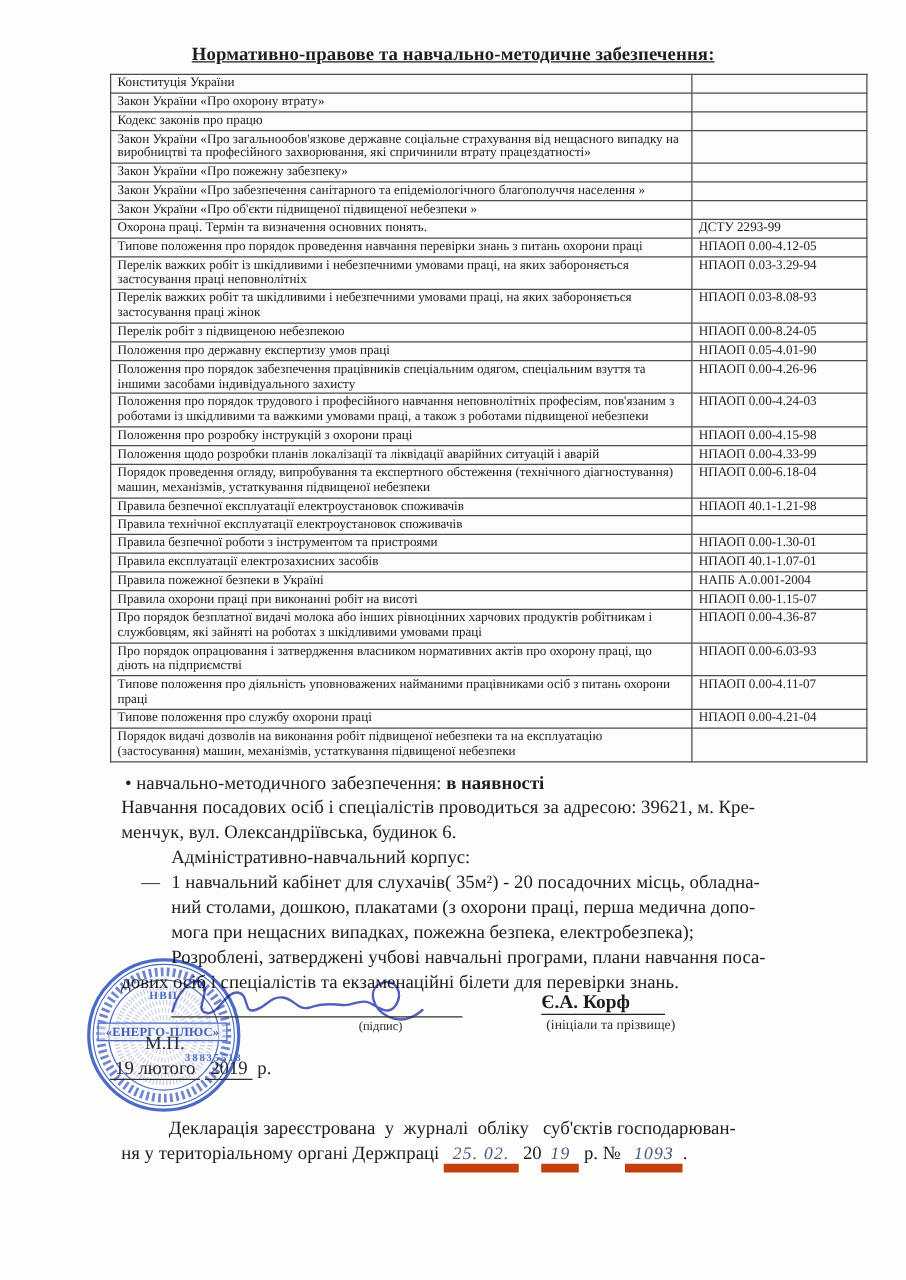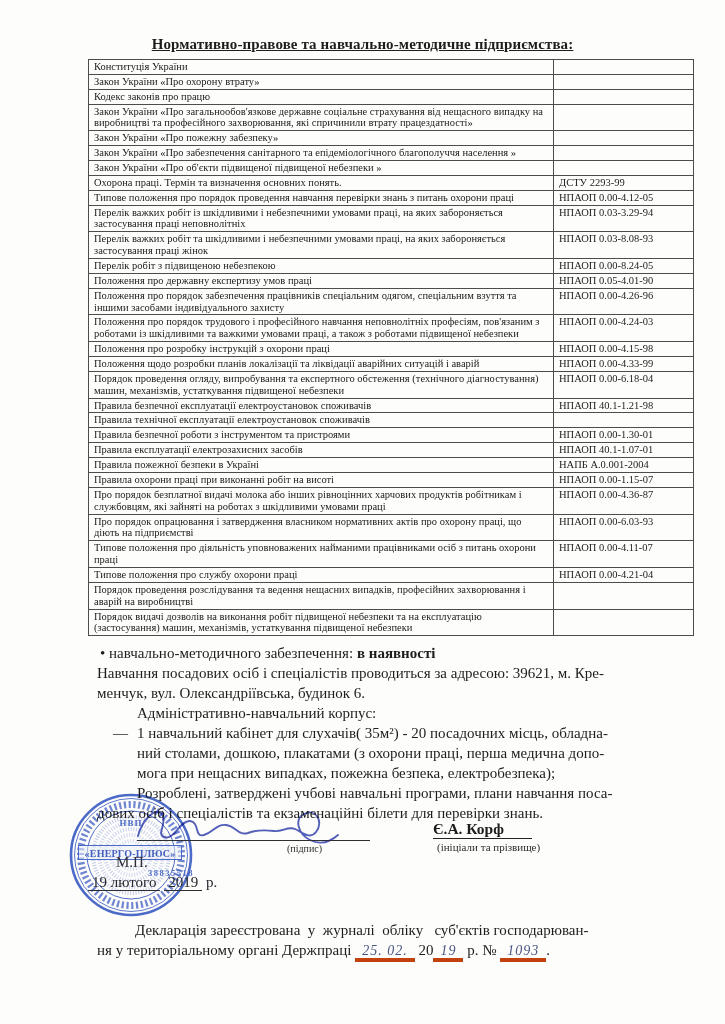--- a/index.html
+++ b/index.html
@@ -36,28 +36,28 @@
   .sig-caption{position:absolute;left:287px;top:17px;font-size:10px;color:#2c2c2c;}
   .sig-name{position:absolute;left:433px;top:-6px;font-weight:bold;font-size:15.5px;
             border-bottom:1.5px solid #222;padding-right:28px;}
   .name-caption{position:absolute;left:437px;top:15px;font-size:11px;color:#2c2c2c;}
   .mp{position:absolute;left:116px;top:28px;font-size:15px;color:#2c2c34;}
   .date-line{position:absolute;left:88px;top:48px;font-size:15px;color:#26262c;}
   .ublank{border-bottom:1px solid #2e2e2e;padding:0 4px;}
   .decl{margin:10px 0 0 97px;width:560px;font-size:15px;line-height:1.34;
         white-space:pre-wrap;text-indent:38px;}
   .hw{font-style:italic;color:#4a5680;letter-spacing:1px;font-size:14px;}
-  .blank{border-bottom:4px solid #c2410c;padding:0 7px;}
+  .blank{border-bottom:7px solid #c2410c;padding:0 7px;}
 </style>
 </head>
 <body>
 
 <div class="page">
 
-  <p class="title">Нормативно-правове та навчально-методичне підприємства:</p>
+  <p class="title">Нормативно-правове та навчально-методичне забезпечення:</p>
 
   <table class="docs">
     <tbody>
         <tr>
           <td class="cell-name">Конституція України</td>
           <td class="cell-code"></td>
         </tr>
         <tr>
           <td class="cell-name">Закон України «Про охорону втрату»</td>
           <td class="cell-code"></td>
@@ -158,24 +158,20 @@
           <td class="cell-name">Про порядок опрацювання і затвердження власником нормативних актів про охорону праці, що діють на підприємстві</td>
           <td class="cell-code">НПАОП 0.00-6.03-93</td>
         </tr>
         <tr>
           <td class="cell-name">Типове положення про діяльність уповноважених найманими працівниками осіб з питань охорони праці</td>
           <td class="cell-code">НПАОП 0.00-4.11-07</td>
         </tr>
         <tr>
           <td class="cell-name">Типове положення про службу охорони праці</td>
           <td class="cell-code">НПАОП 0.00-4.21-04</td>
-        </tr>
-        <tr>
-          <td class="cell-name">Порядок проведення розслідування та ведення нещасних випадків, професійних захворювання і аварій на виробництві</td>
-          <td class="cell-code"></td>
         </tr>
         <tr>
           <td class="cell-name">Порядок видачі дозволів на виконання робіт підвищеної небезпеки та на експлуатацію (застосування) машин, механізмів, устаткування підвищеної небезпеки</td>
           <td class="cell-code"></td>
         </tr>
       </tbody>
   </table>
 
   <div class="text-block">
     <p class="bullet-line"><span>•</span><span> навчально-методичного забезпечення: </span><b>в наявності</b></p>

